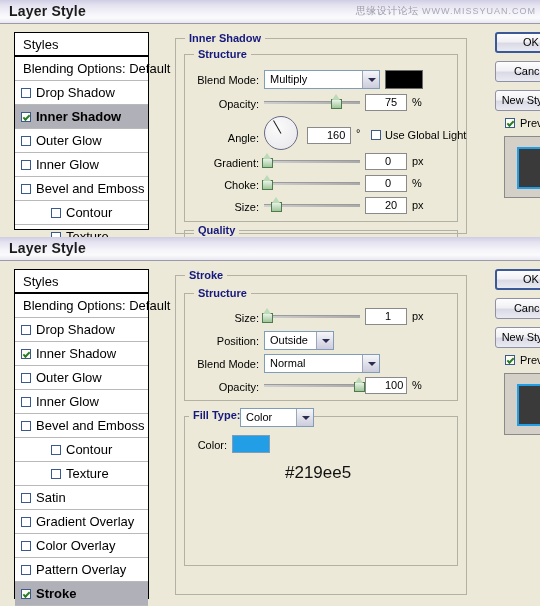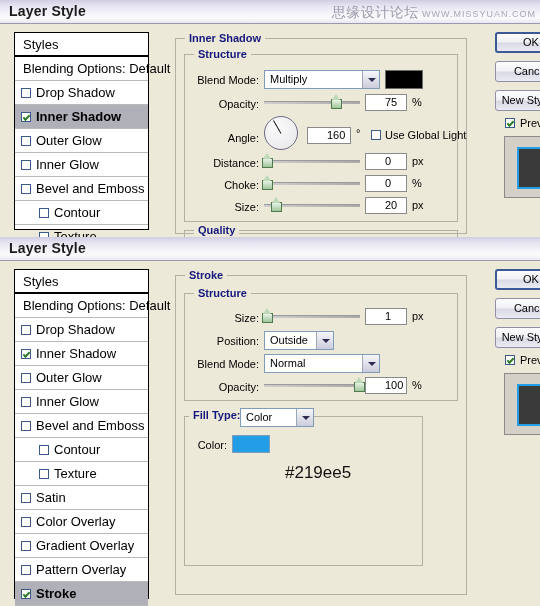--- a/index.html
+++ b/index.html
@@ -25,21 +25,21 @@
   }
   .titlebar .title{
     position:absolute;left:9px;top:3px;
     font-size:14px;font-weight:bold;color:#1b1b1b;
     letter-spacing:.2px;
   }
   .watermark{
     position:absolute;right:4px;top:4px;
     font-size:10px;color:#9a9aa8;letter-spacing:.5px;white-space:nowrap;
   }
-  .watermark .wm-cn{font-size:14px;color:#9c9cab;}
+  .watermark .wm-cn{font-size:10px;color:#9c9cab;}
   .watermark .wm-url{font-size:9px;color:#a8a8b6;letter-spacing:1px;}
 
   .body-area{position:relative;width:540px;background:#ece9d8;}
   #dialog-inner-shadow .body-area{height:212px;}
   #dialog-stroke .body-area{height:344px;}
 
   
   .styles-panel{
     position:absolute;left:14px;top:8px;width:135px;
     background:#fff;border:1px solid #000;box-sizing:border-box;
@@ -47,21 +47,21 @@
   #panel1-styles{height:198px;}
   #panel2-styles{height:330px;}
   .styles-row{
     position:relative;height:24px;line-height:24px;
     border-bottom:1px solid #b9b9b9;
     padding-left:8px;box-sizing:border-box;
     font-size:13px;color:#000;white-space:nowrap;
   }
   .styles-row.header{border-bottom:2px solid #000;}
   .styles-row.effect{padding-left:6px;}
-  .styles-row.sub{padding-left:24px;}
+  .styles-row.sub{padding-left:36px;}
   .styles-row.selected{background:#b0b0b8;font-weight:bold;}
   .styles-row.plain{border-bottom:1px solid #b9b9b9;}
   .cbx{
     display:inline-block;width:10px;height:10px;
     border:1px solid #3a5a8c;background:#fff;
     vertical-align:-1px;margin-right:5px;position:relative;
     box-sizing:border-box;
   }
   .cbx.checked::after{
     content:"";position:absolute;left:1px;top:2px;
@@ -247,21 +247,21 @@
         <div class="field-label" style="left:20px;top:100px;width:64px;">Angle:</div>
         <div class="angle-dial" style="left:89px;top:84px;">
           <div class="needle" style="transform:rotate(-120deg);"></div>
         </div>
         <div class="value-box" style="left:132px;top:95px;width:44px;">160</div>
         <div class="unit" style="left:181px;top:95px;">°</div>
         <div class="chk-inline" style="left:196px;top:97px;">
           <span class="cbx"></span><span>Use Global Light</span>
         </div>
 
-        <div class="field-label" style="left:20px;top:125px;width:64px;">Distance:</div>
+        <div class="field-label" style="left:20px;top:125px;width:64px;">Gradient:</div>
         <div class="slider" style="left:89px;top:122px;width:96px;">
           <div class="track"></div>
           <div class="thumb" style="left:3%;"></div>
         </div>
         <div class="value-box" style="left:190px;top:121px;width:42px;">0</div>
         <div class="unit" style="left:237px;top:123px;">px</div>
 
         <div class="field-label" style="left:20px;top:147px;width:64px;">Choke:</div>
         <div class="slider" style="left:89px;top:144px;width:96px;">
           <div class="track"></div>
@@ -328,24 +328,24 @@
         <div class="styles-row sub">
           <span class="cbx"></span><span>Contour</span>
         </div>
         <div class="styles-row sub">
           <span class="cbx"></span><span>Texture</span>
         </div>
         <div class="styles-row effect">
           <span class="cbx"></span><span>Satin</span>
         </div>
         <div class="styles-row effect">
+          <span class="cbx"></span><span>Gradient Overlay</span>
+        </div>
+        <div class="styles-row effect">
           <span class="cbx"></span><span>Color Overlay</span>
-        </div>
-        <div class="styles-row effect">
-          <span class="cbx"></span><span>Gradient Overlay</span>
         </div>
         <div class="styles-row effect">
           <span class="cbx"></span><span>Pattern Overlay</span>
         </div>
         <div class="styles-row effect selected">
           <span class="cbx checked"></span><span>Stroke</span>
         </div>
       </div>
 
       <div class="settings" id="panel2-settings">
@@ -379,21 +379,21 @@
         </div>
 
         <div class="field-label" style="left:20px;top:112px;width:64px;">Opacity:</div>
         <div class="slider" style="left:89px;top:109px;width:96px;">
           <div class="track"></div>
           <div class="thumb" style="left:99%;"></div>
         </div>
         <div class="value-box" style="left:190px;top:108px;width:42px;">100</div>
         <div class="unit" style="left:237px;top:110px;">%</div>
 
-        <div class="group" style="left:9px;top:147px;width:239px;height:150px;">
+        <div class="group" style="left:9px;top:147px;width:274px;height:150px;">
           <div class="group-title plain" style="top:-8px;left:4px;padding-right:2px;">Fill Type:</div>
         </div>
         <div class="combo" style="left:65px;top:139px;width:74px;">
           <span class="combo-text">Color</span>
           <span class="combo-btn"></span>
         </div>
 
         <div class="field-label" style="left:16px;top:170px;width:36px;">Color:</div>
         <div class="swatch" style="left:57px;top:166px;width:38px;height:18px;background:#219ee5;border-color:#7f9db9;"></div>
         <div class="hexlabel" style="left:110px;top:165px;">#219ee5</div>

